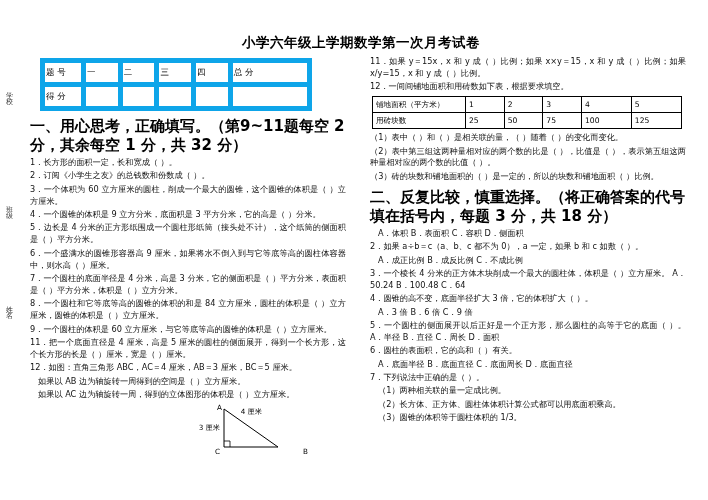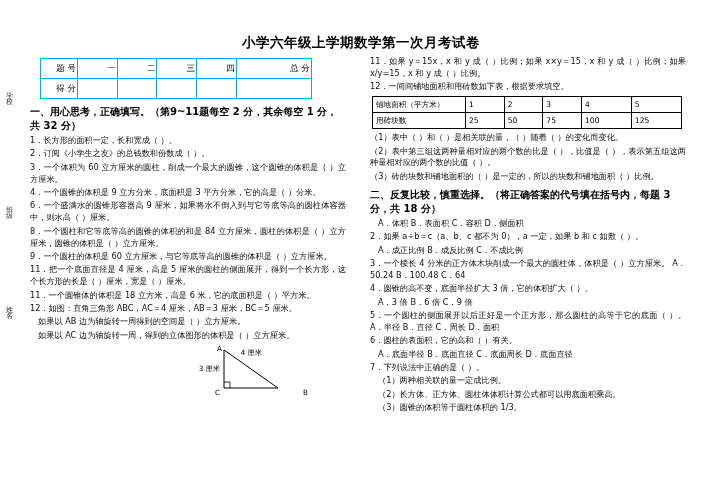--- a/index.html
+++ b/index.html
@@ -36,31 +36,31 @@
   .col-right{ padding-left:6px; }
 
   
   .score-table{
     border-collapse:collapse;
     width:86%;
     margin:2px 0 6px 10px;
     font-size:8.5px;
   }
   .score-table td{
-    border:1px solid #0ea5e9;
+    border:5px solid #0ea5e9;
     height:17px;
-    text-align:right;
+    text-align:left;
     vertical-align:middle;
     color:#000;
   }
   .score-table td.lbl{ width:34px; }
   .score-table td.tot{ width:72px; }
 
   .sec-head{
-    font-size:10px;
+    font-size:15px;
     font-weight:bold;
     margin:5px 0 2px 0;
     color:#000;
   }
   .item{
     font-size:8.2px;
     line-height:1.45;
     margin:0 0 1.5px 0;
     text-align:justify;
     color:#111;
@@ -151,25 +151,26 @@
         </tr>
       </tbody>
         </table>
 
       <div class="sec-head">一、用心思考，正确填写。（第9~11题每空 2 分，其余每空 1 分，共 32 分）</div>
 
       <div class="item">1．长方形的面积一定，长和宽成（      ）。</div>
       <div class="item">2．订阅《小学生之友》的总钱数和份数成（      ）。</div>
       <div class="item">3．一个体积为 60 立方厘米的圆柱，削成一个最大的圆锥，这个圆锥的体积是（      ）立方厘米。</div>
       <div class="item">4．一个圆锥的体积是 9 立方分米，底面积是 3 平方分米，它的高是（      ）分米。</div>
+      <div class="item">5．边长是 4 分米的正方形纸围成一个圆柱形纸筒（接头处不计），这个纸筒的侧面积是（      ）平方分米。</div>
       <div class="item">6．一个盛满水的圆锥形容器高 9 厘米，如果将水不倒入到与它等底等高的圆柱体容器中，则水高（      ）厘米。</div>
+      <div class="item">7．一个圆柱的底面半径是 4 分米，高是 3 分米，它的侧面积是（      ）平方分米，表面积是（      ）平方分米，体积是（      ）立方分米。</div>
       <div class="item">8．一个圆柱和它等底等高的圆锥的体积的和是 84 立方厘米，圆柱的体积是（      ）立方厘米，圆锥的体积是（      ）立方厘米。</div>
       <div class="item">9．一个圆柱的体积是 60 立方厘米，与它等底等高的圆锥的体积是（      ）立方厘米。</div>
       <div class="item">11．把一个底面直径是 4 厘米，高是 5 厘米的圆柱的侧面展开，得到一个长方形，这个长方形的长是（      ）厘米，宽是（      ）厘米。</div>
-      <div class="item">11．一个圆锥体的体积是 18 立方米，高是 6 米，它的底面积是（      ）平方米。</div>
       <div class="item">12．如图：直角三角形 ABC，AC＝4 厘米，AB＝3 厘米，BC＝5 厘米。</div>
       <div class="item indent">如果以 AB 边为轴旋转一周得到的空间是（      ）立方厘米。</div>
       <div class="item indent">如果以 AC 边为轴旋转一周，得到的立体图形的体积是（      ）立方厘米。</div>
 
       <div class="fig-wrap">
         <svg class="tri" viewBox="0 0 96 48">
           <polygon points="20,4 20,42 74,42" fill="none" stroke="#000" stroke-width="1"></polygon>
           <polyline points="20,36 26,36 26,42" fill="none" stroke="#000" stroke-width="0.8"></polyline>
         </svg>
         <span class="fig-label" style="right:124px;top:0px;">A</span>

